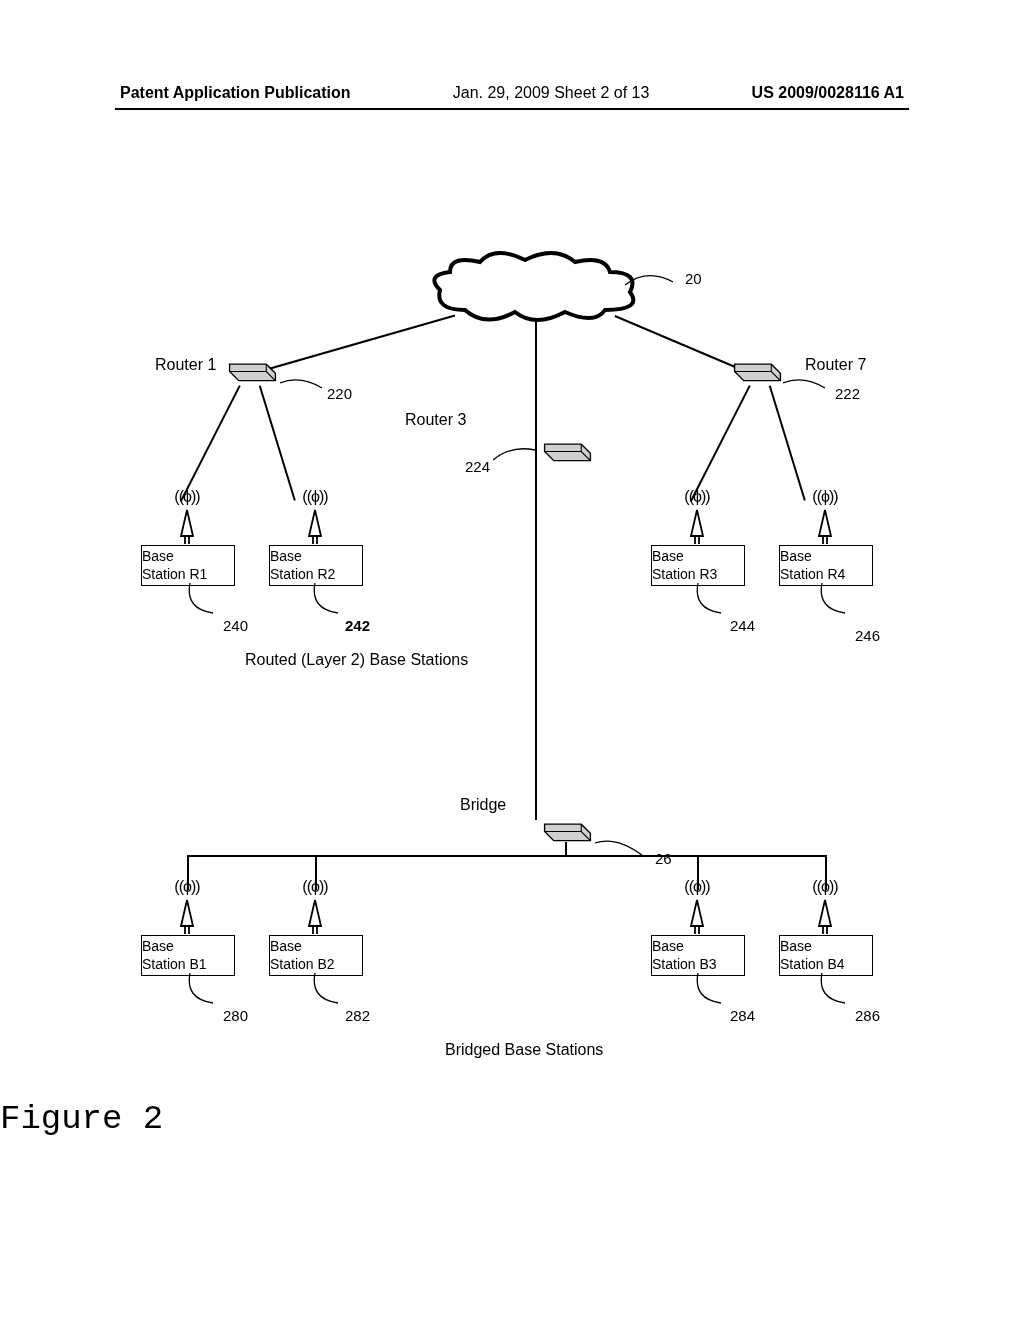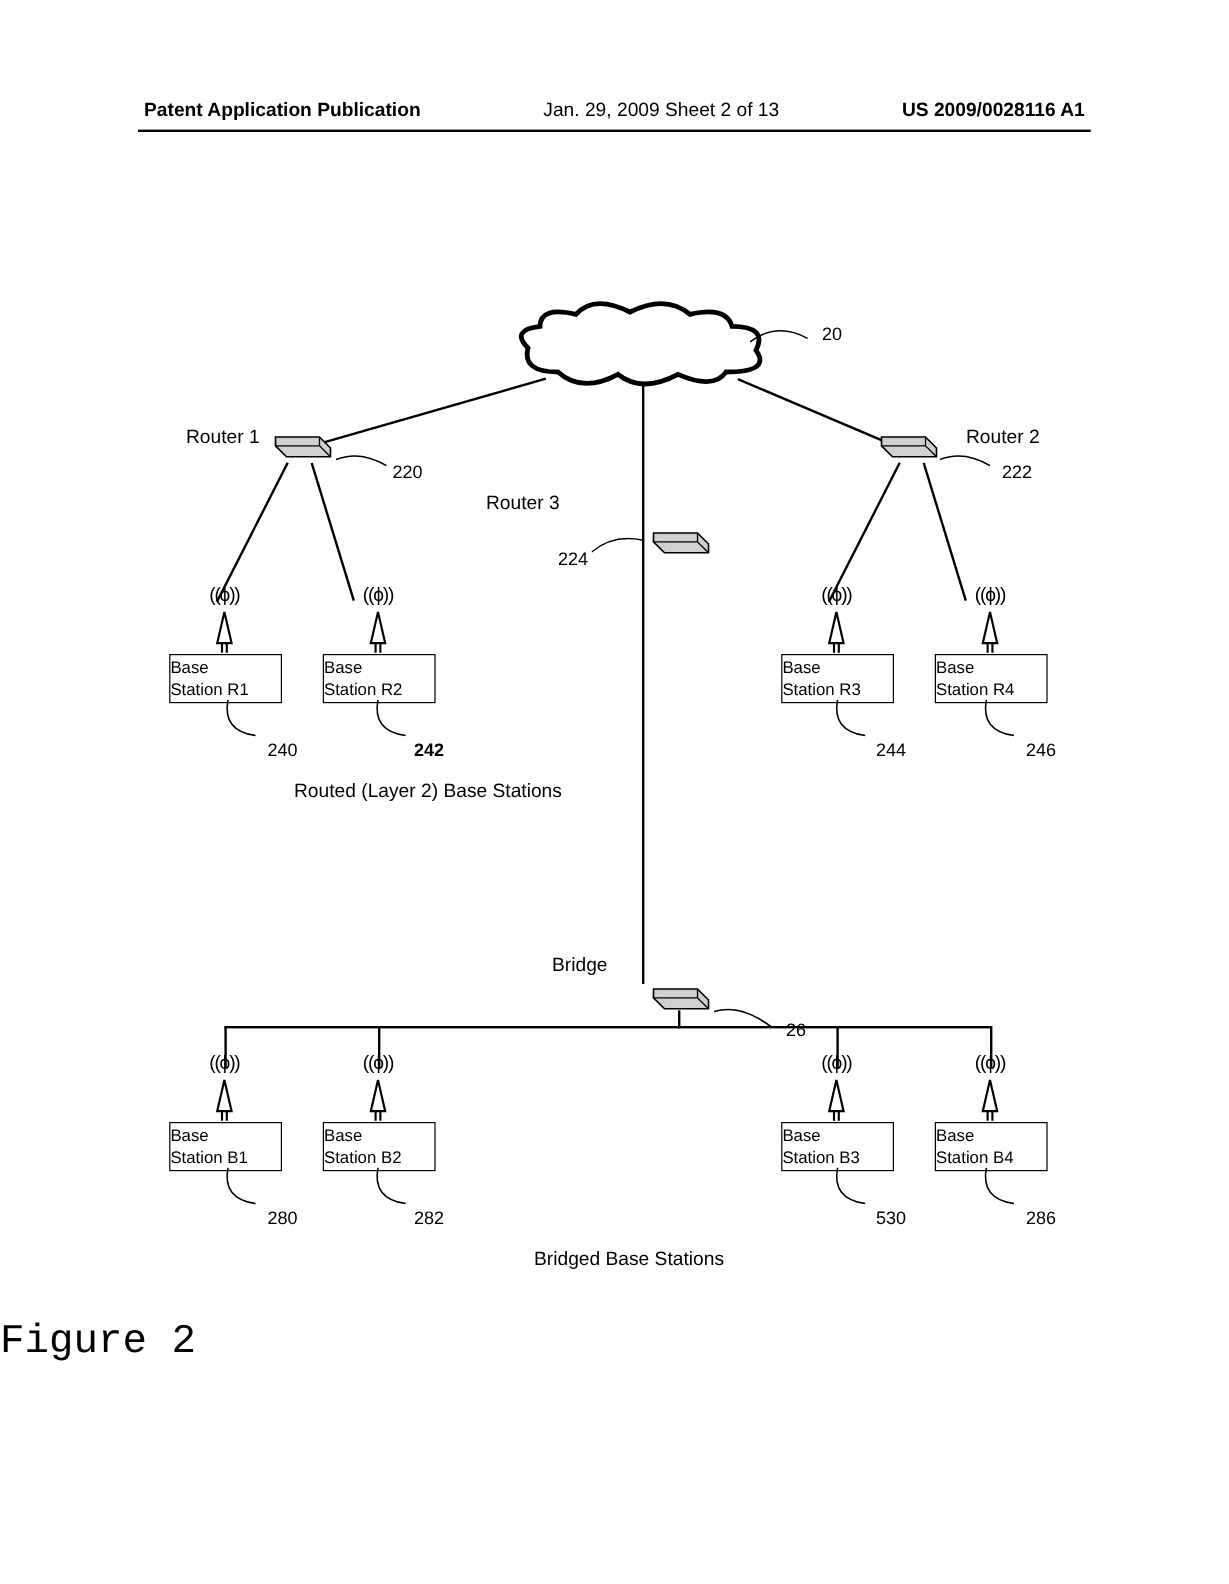--- a/index.html
+++ b/index.html
@@ -148,21 +148,21 @@
     <svg class="lead-curve" style="left:165px; top:168px;" width="50" height="20">
       <path d="M 0 5 Q 20 -3 42 10" fill="none" stroke="black" stroke-width="1.3"></path>
     </svg>
     <div class="reflabel" style="left:212px; top:175px;">220</div>
 
     <svg class="router-svg" style="left:615px; top:145px;" viewBox="0 0 60 32">
       <path d="M 5 10 L 45 10 L 55 20 L 55 28 L 15 28 L 5 18 Z" fill="#d0d0d0" stroke="black" stroke-width="1.5"></path>
       <path d="M 5 18 L 45 18 L 55 28" fill="none" stroke="black" stroke-width="1.2"></path>
       <path d="M 45 10 L 45 18" fill="none" stroke="black" stroke-width="1.2"></path>
     </svg>
-    <div class="label" style="left:690px; top:145px;">Router 2</div>
+    <div class="label" style="left:690px; top:145px;">Router 7</div>
     <svg class="lead-curve" style="left:668px; top:168px;" width="50" height="20">
       <path d="M 0 5 Q 20 -3 42 10" fill="none" stroke="black" stroke-width="1.3"></path>
     </svg>
     <div class="reflabel" style="left:720px; top:175px;">222</div>
 
     <div class="label" style="left:290px; top:200px;">Router 3</div>
     <svg class="router-svg" style="left:425px; top:225px;" viewBox="0 0 60 32">
       <path d="M 5 10 L 45 10 L 55 20 L 55 28 L 15 28 L 5 18 Z" fill="#d0d0d0" stroke="black" stroke-width="1.5"></path>
       <path d="M 5 18 L 45 18 L 55 28" fill="none" stroke="black" stroke-width="1.2"></path>
       <path d="M 45 10 L 45 18" fill="none" stroke="black" stroke-width="1.2"></path>
@@ -221,21 +221,21 @@
     <svg class="antenna" style="left:690px; top:298px;" viewBox="0 0 40 40">
       <path d="M 20 2 L 14 28 L 26 28 Z M 18 28 L 18 36 M 22 28 L 22 36" fill="white" stroke="black" stroke-width="1.8"></path>
     </svg>
     <div class="bs-box" style="left:664px; top:335px;">
       <span>Base</span><br>
       <span>Station R4</span>
     </div>
     <svg class="lead-curve" style="left:702px; top:373px;" width="40" height="40">
       <path d="M 5 0 Q 0 26 28 30" fill="none" stroke="black" stroke-width="1.3"></path>
     </svg>
-    <div class="reflabel" style="left:740px; top:407px;">246</div>
+    <div class="reflabel" style="left:740px; top:417px;">246</div>
 
     <div class="label" style="left:130px; top:440px; font-size:16px;">Routed (Layer 2) Base Stations</div>
 
     <div class="label" style="left:345px; top:585px;">Bridge</div>
     <svg class="router-svg" style="left:425px; top:605px;" viewBox="0 0 60 32">
       <path d="M 5 10 L 45 10 L 55 20 L 55 28 L 15 28 L 5 18 Z" fill="#d0d0d0" stroke="black" stroke-width="1.5"></path>
       <path d="M 5 18 L 45 18 L 55 28" fill="none" stroke="black" stroke-width="1.2"></path>
       <path d="M 45 10 L 45 18" fill="none" stroke="black" stroke-width="1.2"></path>
     </svg>
     <svg class="lead-curve" style="left:480px; top:628px;" width="55" height="25">
@@ -280,21 +280,21 @@
     <svg class="antenna" style="left:562px; top:688px;" viewBox="0 0 40 40">
       <path d="M 20 2 L 14 28 L 26 28 Z M 18 28 L 18 36 M 22 28 L 22 36" fill="white" stroke="black" stroke-width="1.8"></path>
     </svg>
     <div class="bs-box" style="left:536px; top:725px;">
       <span>Base</span><br>
       <span>Station B3</span>
     </div>
     <svg class="lead-curve" style="left:578px; top:763px;" width="40" height="40">
       <path d="M 5 0 Q 0 26 28 30" fill="none" stroke="black" stroke-width="1.3"></path>
     </svg>
-    <div class="reflabel" style="left:615px; top:797px;">530</div>
+    <div class="reflabel" style="left:615px; top:797px;">284</div>
 
     <div class="waves" style="left:680px; top:668px;">((ϕ))</div>
     <svg class="antenna" style="left:690px; top:688px;" viewBox="0 0 40 40">
       <path d="M 20 2 L 14 28 L 26 28 Z M 18 28 L 18 36 M 22 28 L 22 36" fill="white" stroke="black" stroke-width="1.8"></path>
     </svg>
     <div class="bs-box" style="left:664px; top:725px;">
       <span>Base</span><br>
       <span>Station B4</span>
     </div>
     <svg class="lead-curve" style="left:702px; top:763px;" width="40" height="40">

